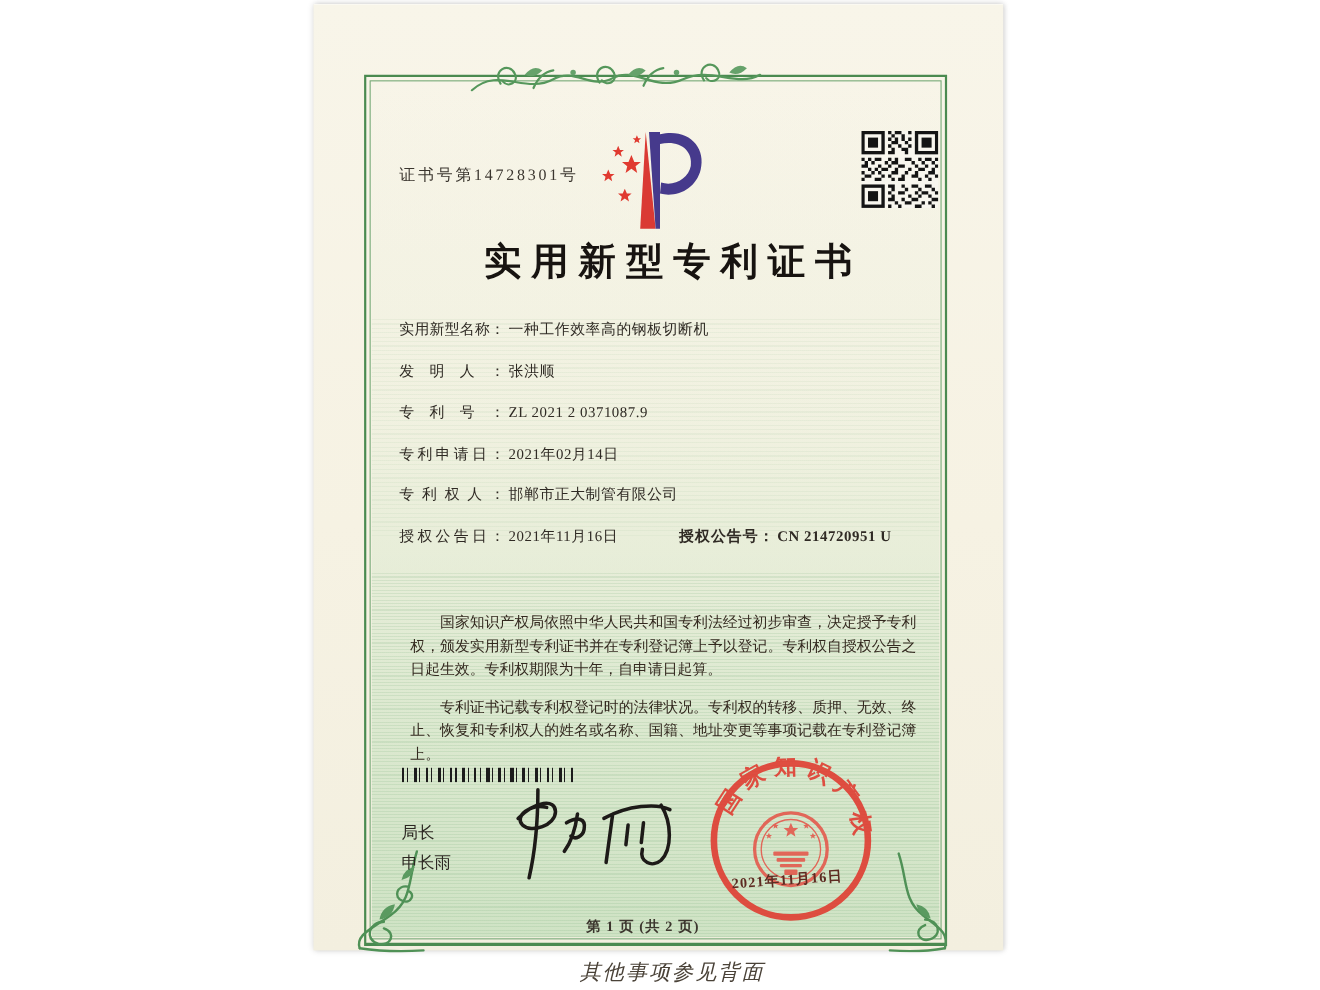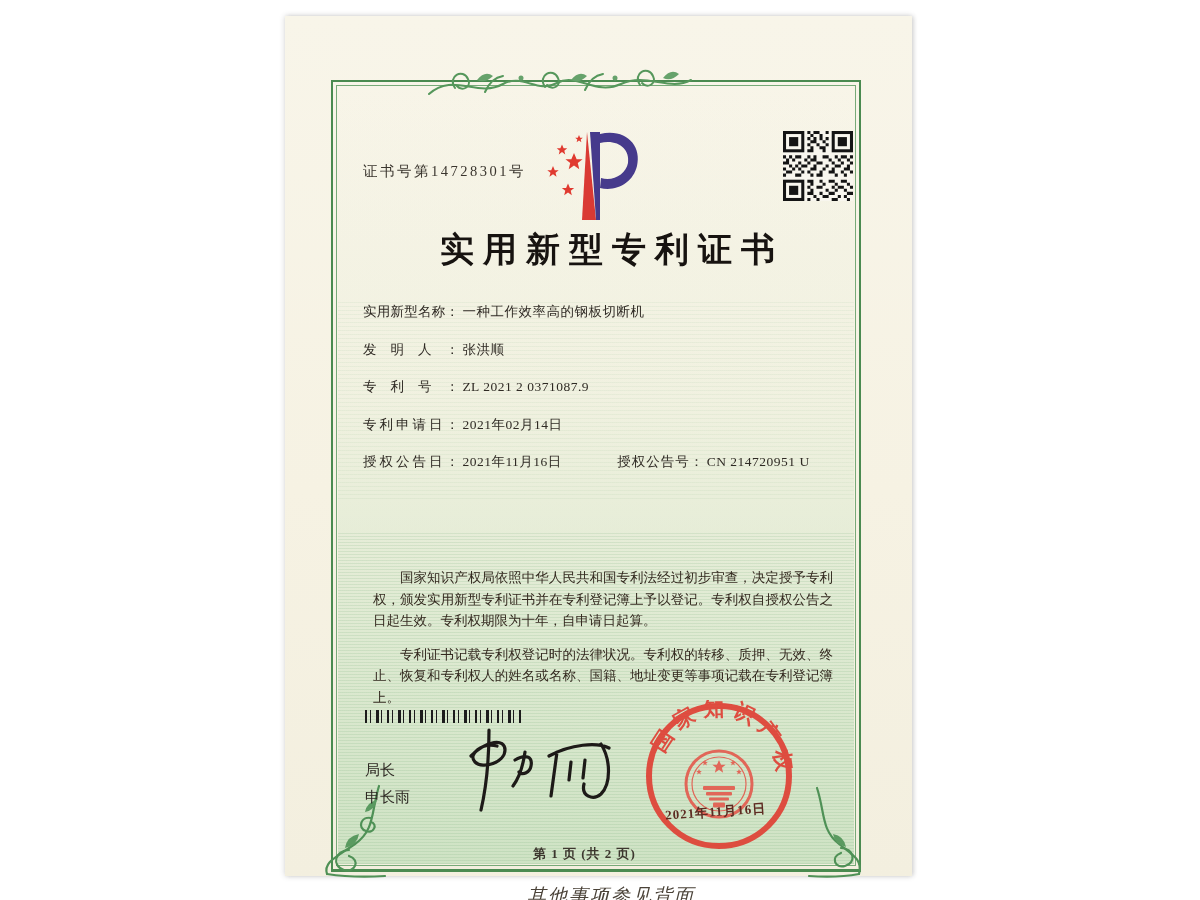--- a/index.html
+++ b/index.html
@@ -2,21 +2,21 @@
 <html><head>
 <meta charset="utf-8">
 <style>
   html,body{margin:0;padding:0;}
   body{
     width:1200px;height:900px;overflow:hidden;position:relative;
     background:#ffffff;
     font-family:"Liberation Serif","DejaVu Serif",serif;
   }
   .paper{
-    position:absolute;left:285px;top:16px;width:627px;height:860px;
+    position:absolute;left:285px;top:4px;width:627px;height:860px;
     background:linear-gradient(180deg,#f8f5e9 0%,#f6f2e3 55%,#f3efdf 100%);
     box-shadow:0 0 6px rgba(0,0,0,0.18), 2px 0 4px rgba(0,0,0,0.08);
   }
   
   .frame{
     position:absolute;left:46px;top:64px;width:530px;height:792px;
     border:2px solid #4a8a50;border-bottom-width:3px;
     box-sizing:border-box;
   }
   .frame-inner{
@@ -46,21 +46,21 @@
     letter-spacing:9px;margin:0;padding-left:16px;
   }
   .fields{position:absolute;left:78px;top:287px;width:478px;color:#2f2a24;}
   .frow{font-size:13.5px;line-height:17px;margin-bottom:20.5px;white-space:nowrap;}
   .flabel{
     display:inline-block;width:96px;
     text-align:justify;text-align-last:justify;
     vertical-align:top;
   }
   .fvalue{letter-spacing:0.5px;}
-  .fpair2{margin-left:52px;}
+  .fpair2{margin-left:52px;font-weight:bold;}
   .paras{
     position:absolute;left:76px;top:539px;width:484px;
     font-size:13.5px;line-height:21.5px;color:#33291f;text-align:justify;
   }
   .paras p{margin:12px;text-indent:2em;}
   .barcode{
     position:absolute;left:80px;top:694px;width:157px;height:13px;
     background:
       repeating-linear-gradient(90deg,#1c1c1c 0 2px,rgba(0,0,0,0) 2px 5px,#1c1c1c 5px 6px,rgba(0,0,0,0) 6px 11px,#1c1c1c 11px 14px,rgba(0,0,0,0) 14px 16px,#1c1c1c 16px 17px,rgba(0,0,0,0) 17px 22px);
   }
@@ -195,20 +195,24 @@
     </div>
     <div class="frow">
       <span class="flabel">专利号：</span>
       <span class="fvalue">ZL 2021 2 0371087.9</span>
     </div>
     <div class="frow">
       <span class="flabel">专利申请日：</span>
       <span class="fvalue">2021年02月14日</span>
     </div>
     <div class="frow">
+      <span class="flabel">专利权人：</span>
+      <span class="fvalue">邯郸市正大制管有限公司</span>
+    </div>
+    <div class="frow">
       <span class="flabel">授权公告日：</span>
       <span class="fvalue">2021年11月16日</span>
       <span class="fpair2"><span class="flabel" style="width:86px">授权公告号：</span>
       <span class="fvalue">CN 214720951 U</span></span>
     </div>
   </div>
 
   <div class="paras">
     <p>国家知识产权局依照中华人民共和国专利法经过初步审查，决定授予专利权，颁发实用新型专利证书并在专利登记簿上予以登记。专利权自授权公告之日起生效。专利权期限为十年，自申请日起算。</p>
     <p>专利证书记载专利权登记时的法律状况。专利权的转移、质押、无效、终止、恢复和专利权人的姓名或名称、国籍、地址变更等事项记载在专利登记簿上。</p>

